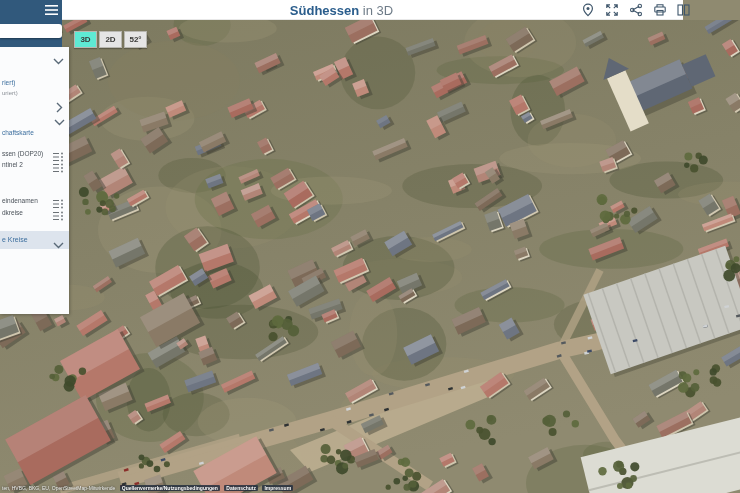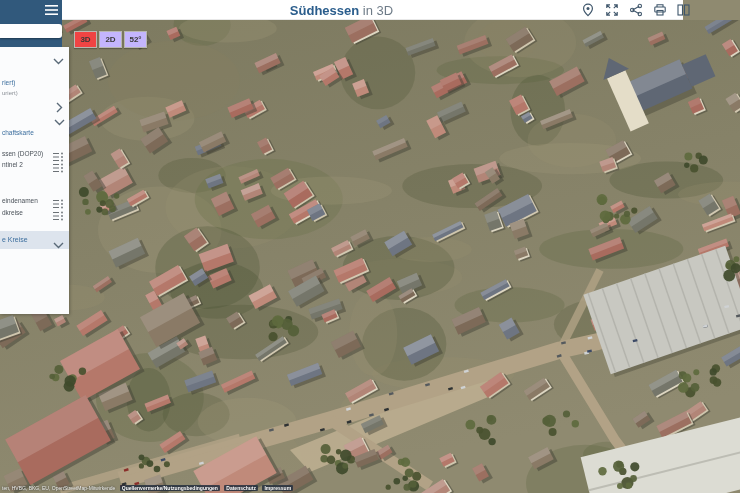--- a/index.html
+++ b/index.html
@@ -4,25 +4,25 @@
 <style>
   html,body{margin:0;padding:0;background:#222;}
   *{box-sizing:border-box;}
   .stage{position:relative;width:740px;height:493px;overflow:hidden;
          font-family:"Liberation Sans",sans-serif;background:#8f8a70;}
 
   
   .map{position:absolute;left:0;top:20px;width:740px;height:473px;cursor:grab;}
   .map svg{position:absolute;left:0;top:0;}
   .viewbtns{position:absolute;left:74px;top:11px;display:flex;gap:2px;z-index:5;}
-  .viewbtn{width:23px;height:17px;border:1px solid #b8b7b0;background:#c4b5fd;
+  .viewbtn{width:23px;height:17px;border:1px solid #b8b7b0;background:#e5e5e5;
            color:#3a3a38;font-family:"Liberation Sans",sans-serif;font-size:8px;
            font-weight:bold;padding:0;line-height:15px;text-align:center;
            box-shadow:0 1px 1px rgba(0,0,0,.25);cursor:pointer;}
-  .viewbtn.active{background:#ef4444;}
+  .viewbtn.active{background:#5eead4;}
   .attribution{position:absolute;left:2px;bottom:2px;z-index:5;font-size:5px;
                color:#f2f2ee;text-shadow:0 0 2px rgba(20,25,35,.9);white-space:nowrap;}
   .attribution a{color:#fff;font-weight:bold;text-decoration:none;
                  background:rgba(40,50,66,.85);padding:0 2px;border-radius:1px;margin-left:3px;}
 
   
   .appbar{position:absolute;left:0;top:0;width:683px;height:20px;background:#ffffff;
           z-index:10;border-bottom:1px solid #e8e8e8;}
   .apptitle{position:absolute;left:50%;transform:translateX(-50%);top:3px;
             font-size:13px;white-space:nowrap;}

